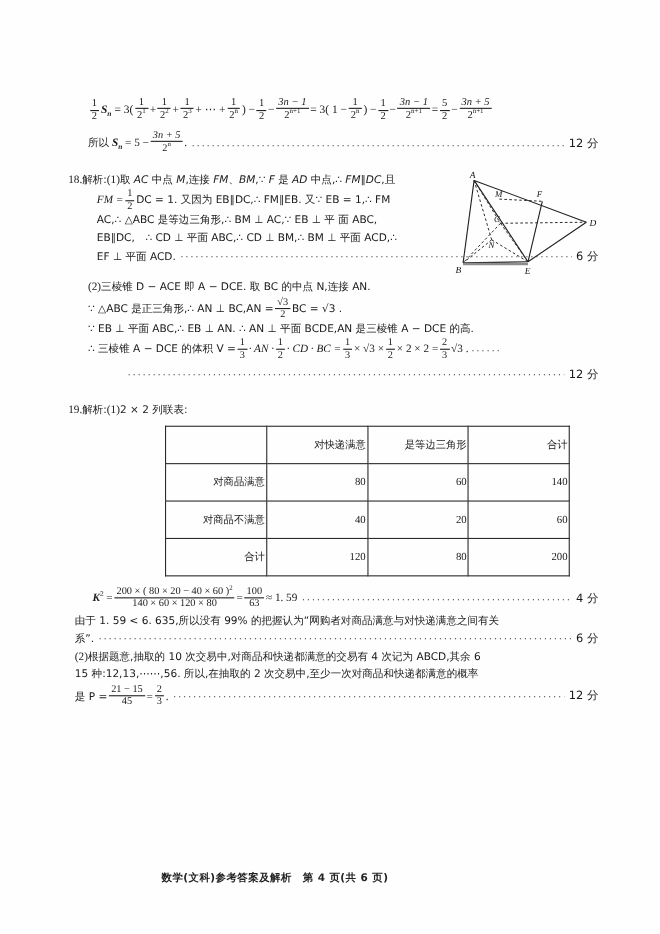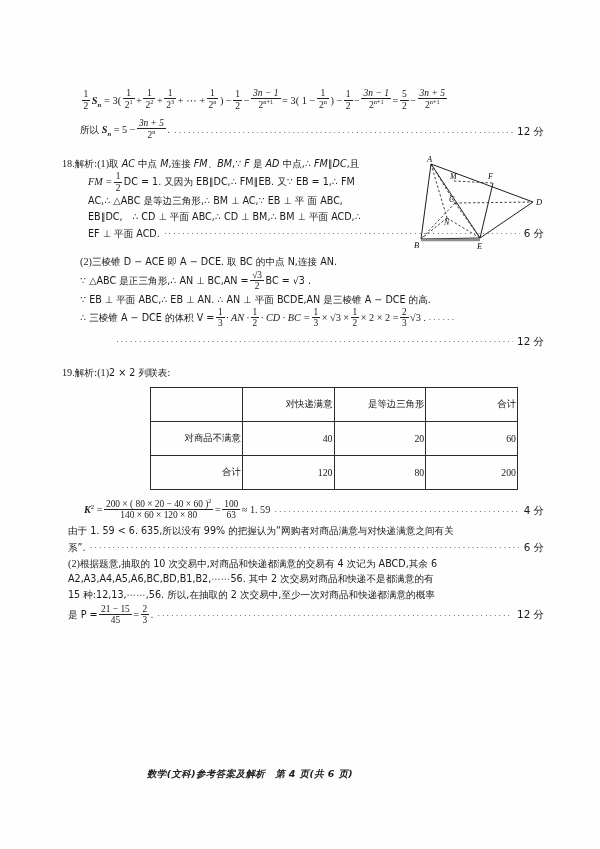--- a/index.html
+++ b/index.html
@@ -108,29 +108,28 @@
   table.contingency td.num {
     font-family: "Liberation Serif", serif;
     font-size: 9.8px;
   }
   table.contingency td.corner { }
 
   
   .footer {
     position: absolute;
     left: 0;
-    top: 768px;
+    top: 792px;
     width: 500px;
     text-align: center;
     font-family: "DejaVu Sans", "Liberation Sans", sans-serif;
     font-size: 9.5px;
     font-weight: bold;
     color: #222;
     letter-spacing: 0.4px;
-    font-style: italic;
   }
 
   .mathline { font-size: 10.4px; line-height: 2.05; white-space: nowrap; }
   .indent1 { padding-left: 22px; }
   .indent2 { padding-left: 30px; }
 </style>
 </head>
 <body>
 
 <div class="page">
@@ -301,20 +300,26 @@
       <div class="tblwrap">
         <table class="contingency">
           <tbody>
             <tr>
               <td class="corner"></td>
               <td>对快递满意</td>
               <td>是等边三角形</td>
               <td>合计</td>
             </tr>
             <tr>
+              <td>对商品满意</td>
+              <td class="num">80</td>
+              <td class="num">60</td>
+              <td class="num">140</td>
+            </tr>
+            <tr>
               <td>对商品不满意</td>
               <td class="num">40</td>
               <td class="num">20</td>
               <td class="num">60</td>
             </tr>
             <tr>
               <td>合计</td>
               <td class="num">120</td>
               <td class="num">80</td>
               <td class="num">200</td>
@@ -342,21 +347,20 @@
 
       <div class="rowline" style="padding-left:10px;">
         <span class="cn" style="white-space:nowrap;">系”.</span>
         <span class="lead-wrap"><span class="leader">·······································································································································</span></span>
         <span class="score cn">6 分</span>
       </div>
 
       <div class="line" style="padding-left:10px;">
         <span>(2)</span><span class="cn">根据题意,抽取的 10 次交易中,对商品和快递都满意的交易有 4 次记为 ABCD,其余 6</span>
       </div>
-      <div class="line" style="padding-left:10px;"><span class="cn">A2,A3,A4,A5,A6,BC,BD,B1,B2,⋯⋯56. 其中 2 次交易对商品和快递不是都满意的有</span></div>
       <div class="line" style="padding-left:10px;"><span class="cn">15 种:12,13,⋯⋯,56. 所以,在抽取的 2 次交易中,至少一次对商品和快递都满意的概率</span></div>
 
       <div class="rowline" style="padding-left:10px; line-height:2.3;">
         <span style="white-space:nowrap;">
           <span class="cn">是 P =</span><span class="frac">
             <span class="num">21 − 15</span>
             <span class="den">45</span>
           </span><span>=</span><span class="frac">
             <span class="num">2</span>
             <span class="den">3</span>

